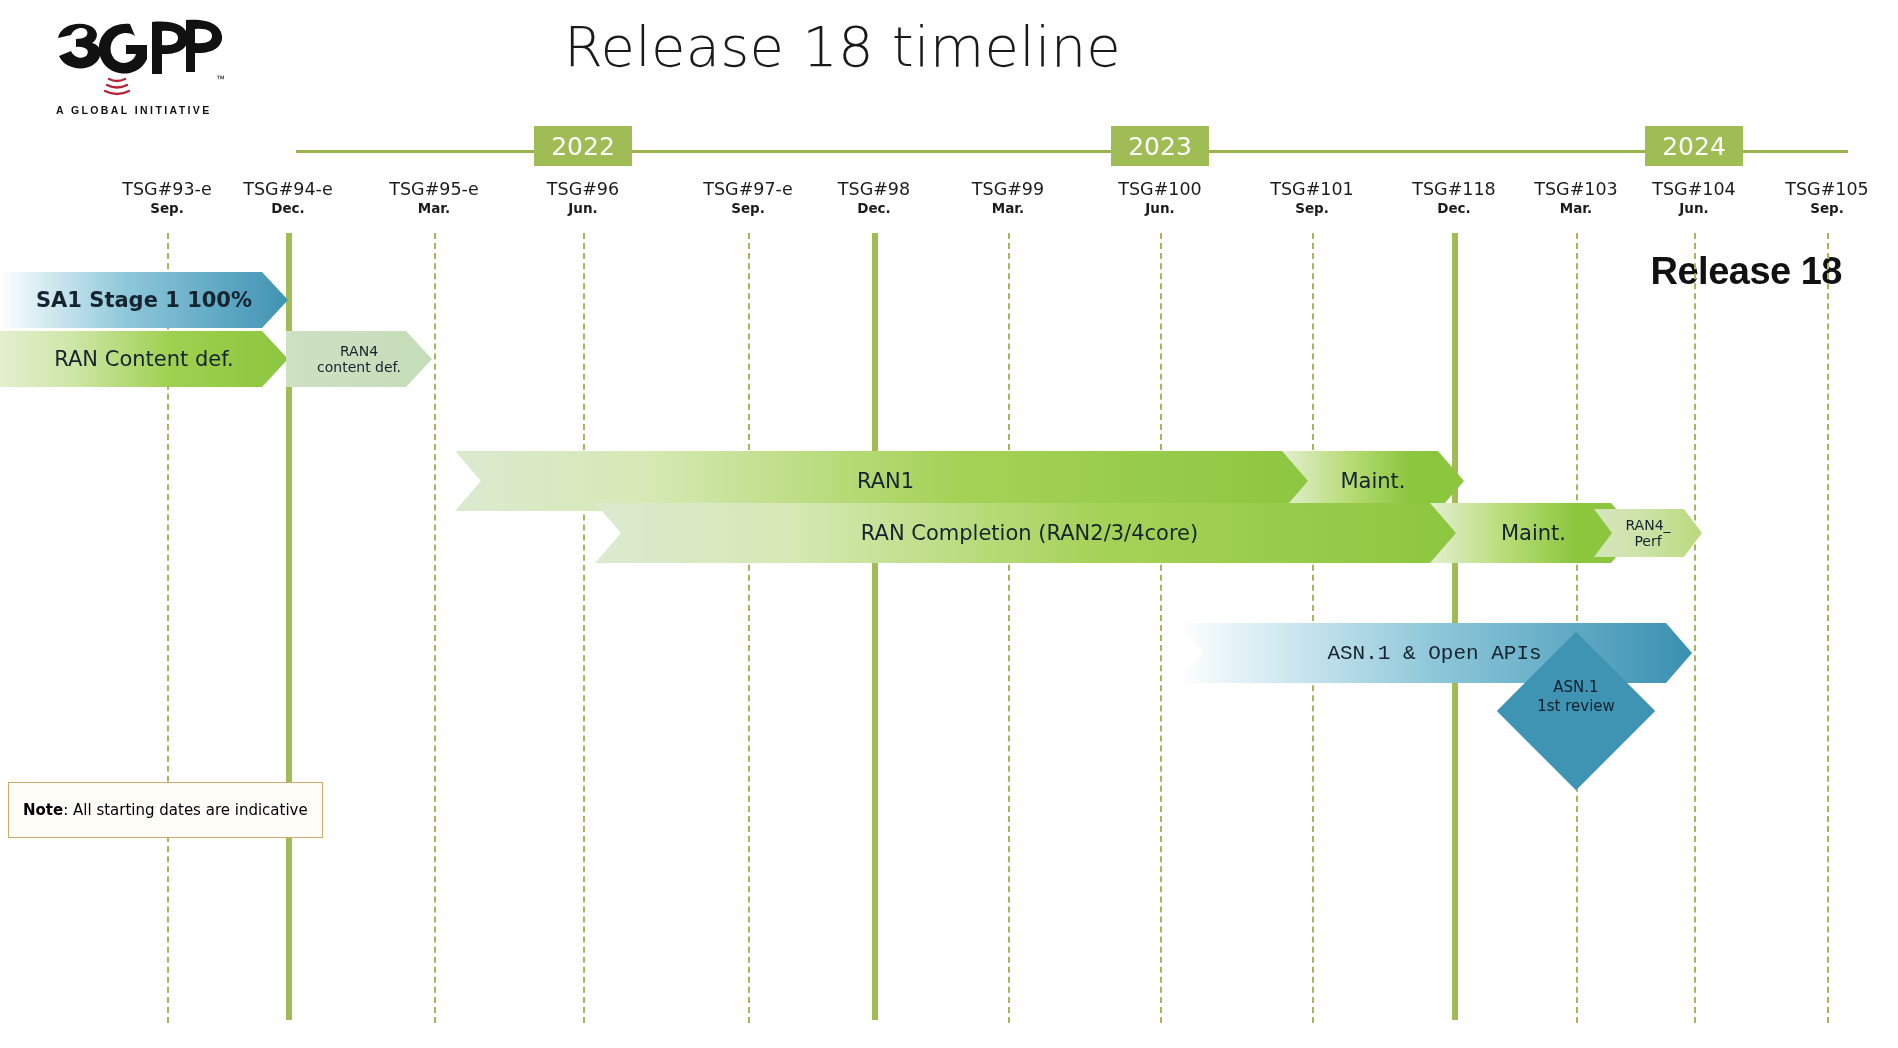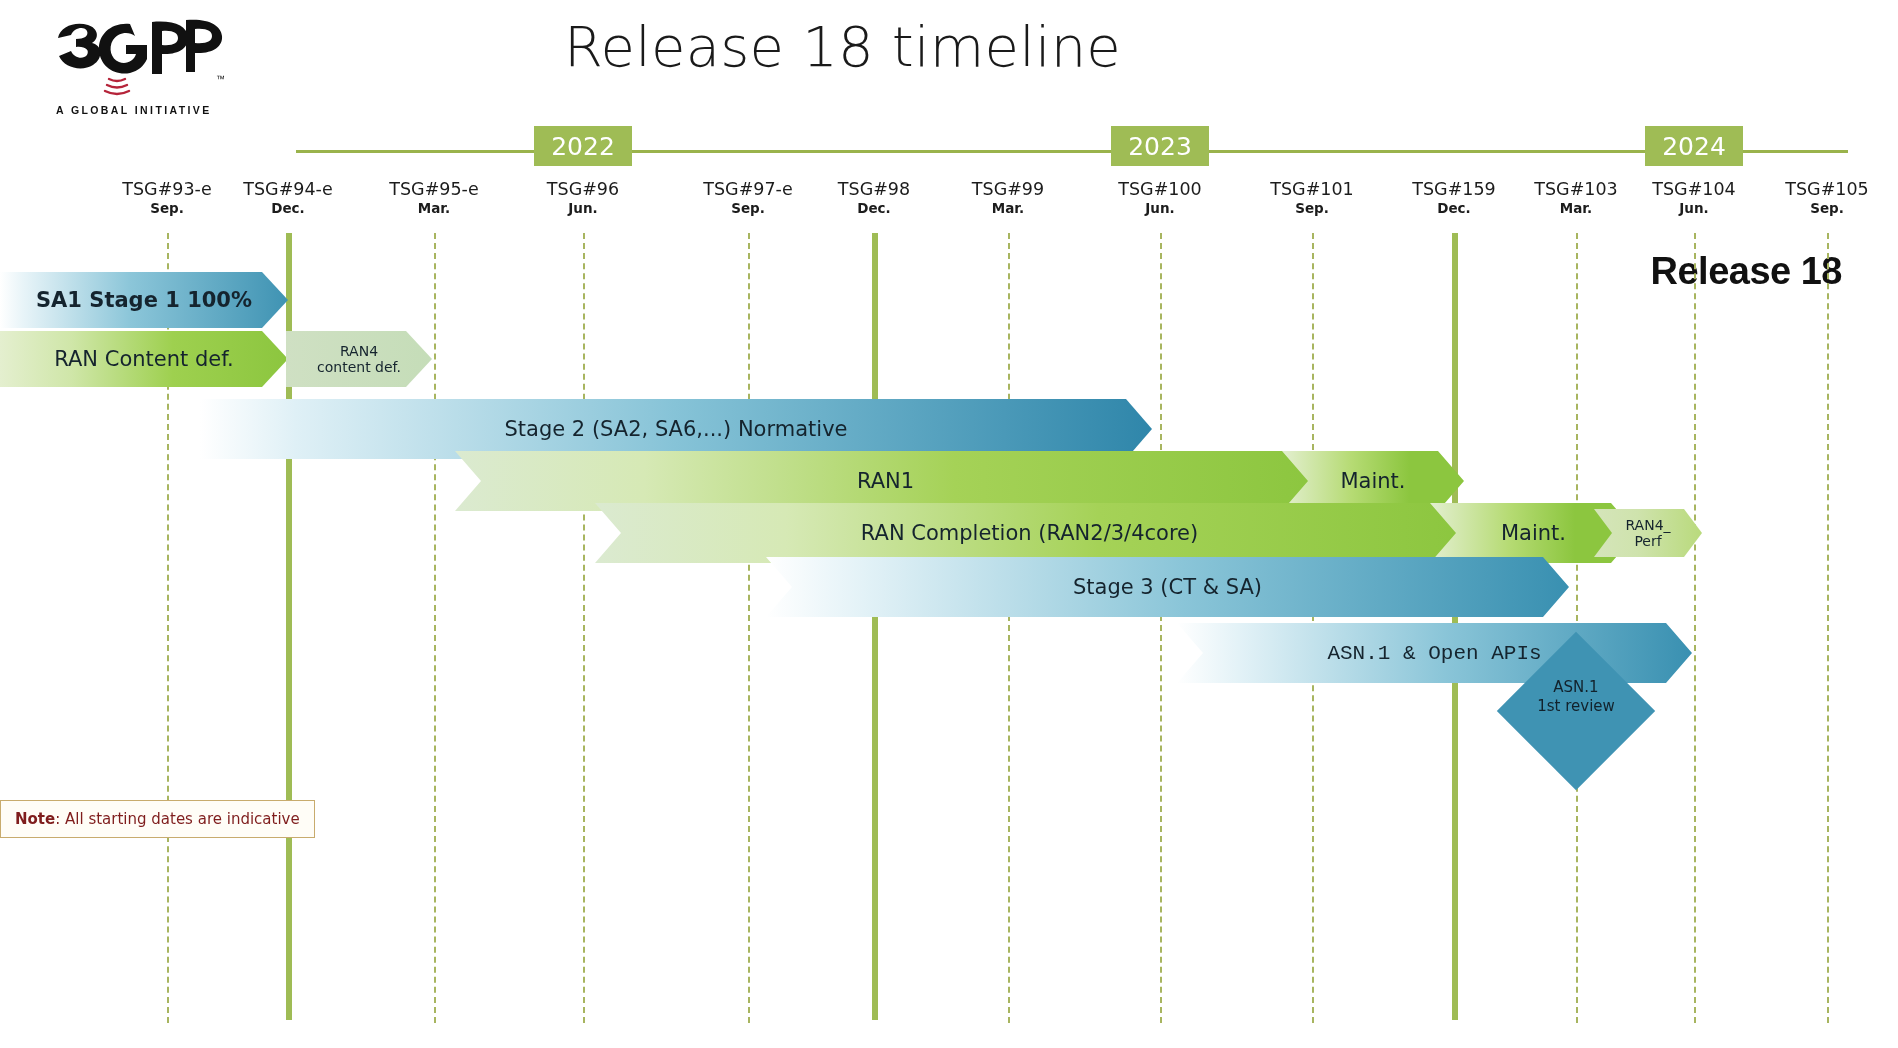--- a/index.html
+++ b/index.html
@@ -153,26 +153,26 @@
     text-align: center;
     color: #12222c;
     font-size: 15px;
     line-height: 1.25;
     font-family: "DejaVu Sans", sans-serif;
   }
 
   
   #note {
     position: absolute;
-    left: 0; bottom: 210px;
+    left: 8px; bottom: 210px;
     border: 1.5px solid #c8ab6d;
     background: #fffdf7;
-    padding: 9px 14px;
+    padding: 18px 14px;
     font-size: 15px;
-    color: #7f1d1d;
+    color: #000000;
     font-family: "DejaVu Sans", sans-serif;
     white-space: nowrap;
     z-index: 6;
   }
   #note b { font-weight: bold; }
 </style>
 </head>
 <body>
 
 <div id="stage">
@@ -244,21 +244,21 @@
       </div>
       <div class="tsg" style="left: 1160px;">
         <div class="name">TSG#100</div>
         <div class="month">Jun.</div>
       </div>
       <div class="tsg" style="left: 1312px;">
         <div class="name">TSG#101</div>
         <div class="month">Sep.</div>
       </div>
       <div class="tsg" style="left: 1454px;">
-        <div class="name">TSG#159</div>
+        <div class="name">TSG#118</div>
         <div class="month">Dec.</div>
       </div>
       <div class="tsg" style="left: 1576px;">
         <div class="name">TSG#103</div>
         <div class="month">Mar.</div>
       </div>
       <div class="tsg" style="left: 1694px;">
         <div class="name">TSG#104</div>
         <div class="month">Jun.</div>
       </div>
@@ -290,23 +290,20 @@
   <div class="bar chev-right g-green" style="left:0px; top:331px; width:288px;">
     <span class="txt">RAN Content def.</span>
   </div>
   <div class="bar chev-right small g-green-pale" style="left:286px; top:331px; width:146px;">
     <span class="txt">
       <span>RAN4</span><br>
       <span>content def.</span>
     </span>
   </div>
 
-  <div class="bar chev-right g-blue2" style="left:200px; top:399px; width:952px; height:60px;">
-    <span class="txt">Stage 2 (SA2, SA6,...) Normative</span>
-  </div>
 
   <div class="bar chev-both g-green2" style="left:455px; top:451px; width:861px; height:60px;">
     <span class="txt">RAN1</span>
   </div>
   <div class="bar chev-both g-green-m" style="left:1282px; top:451px; width:182px; height:60px;">
     <span class="txt">Maint.</span>
   </div>
 
   <div class="bar chev-both g-green2" style="left:595px; top:503px; width:869px; height:60px;">
     <span class="txt">RAN Completion (RAN2/3/4core)</span>
@@ -314,23 +311,20 @@
   <div class="bar chev-both g-green-m" style="left:1430px; top:503px; width:207px; height:60px;">
     <span class="txt">Maint.</span>
   </div>
   <div class="bar chev-notch-small small g-green-light" style="left:1594px; top:509px; width:108px; height:48px;">
     <span class="txt">
       <span>RAN4_</span><br>
       <span>Perf</span>
     </span>
   </div>
 
-  <div class="bar chev-both g-blue-s" style="left:766px; top:557px; width:803px; height:60px;">
-    <span class="txt">Stage 3 (CT &amp; SA)</span>
-  </div>
 
   <div class="bar chev-both g-blue-s" style="left:1177px; top:623px; width:515px; height:60px;font-family:Liberation Mono, monospace;">
     <span class="txt">ASN.1 &amp; Open APIs</span>
   </div>
 
   <div id="diamond" style="left:1520px; top:655px;"></div>
   <div id="diamond-label" style="left:1501px; top:678px;">
     <span>ASN.1</span><br>
     <span>1st review</span>
   </div>

